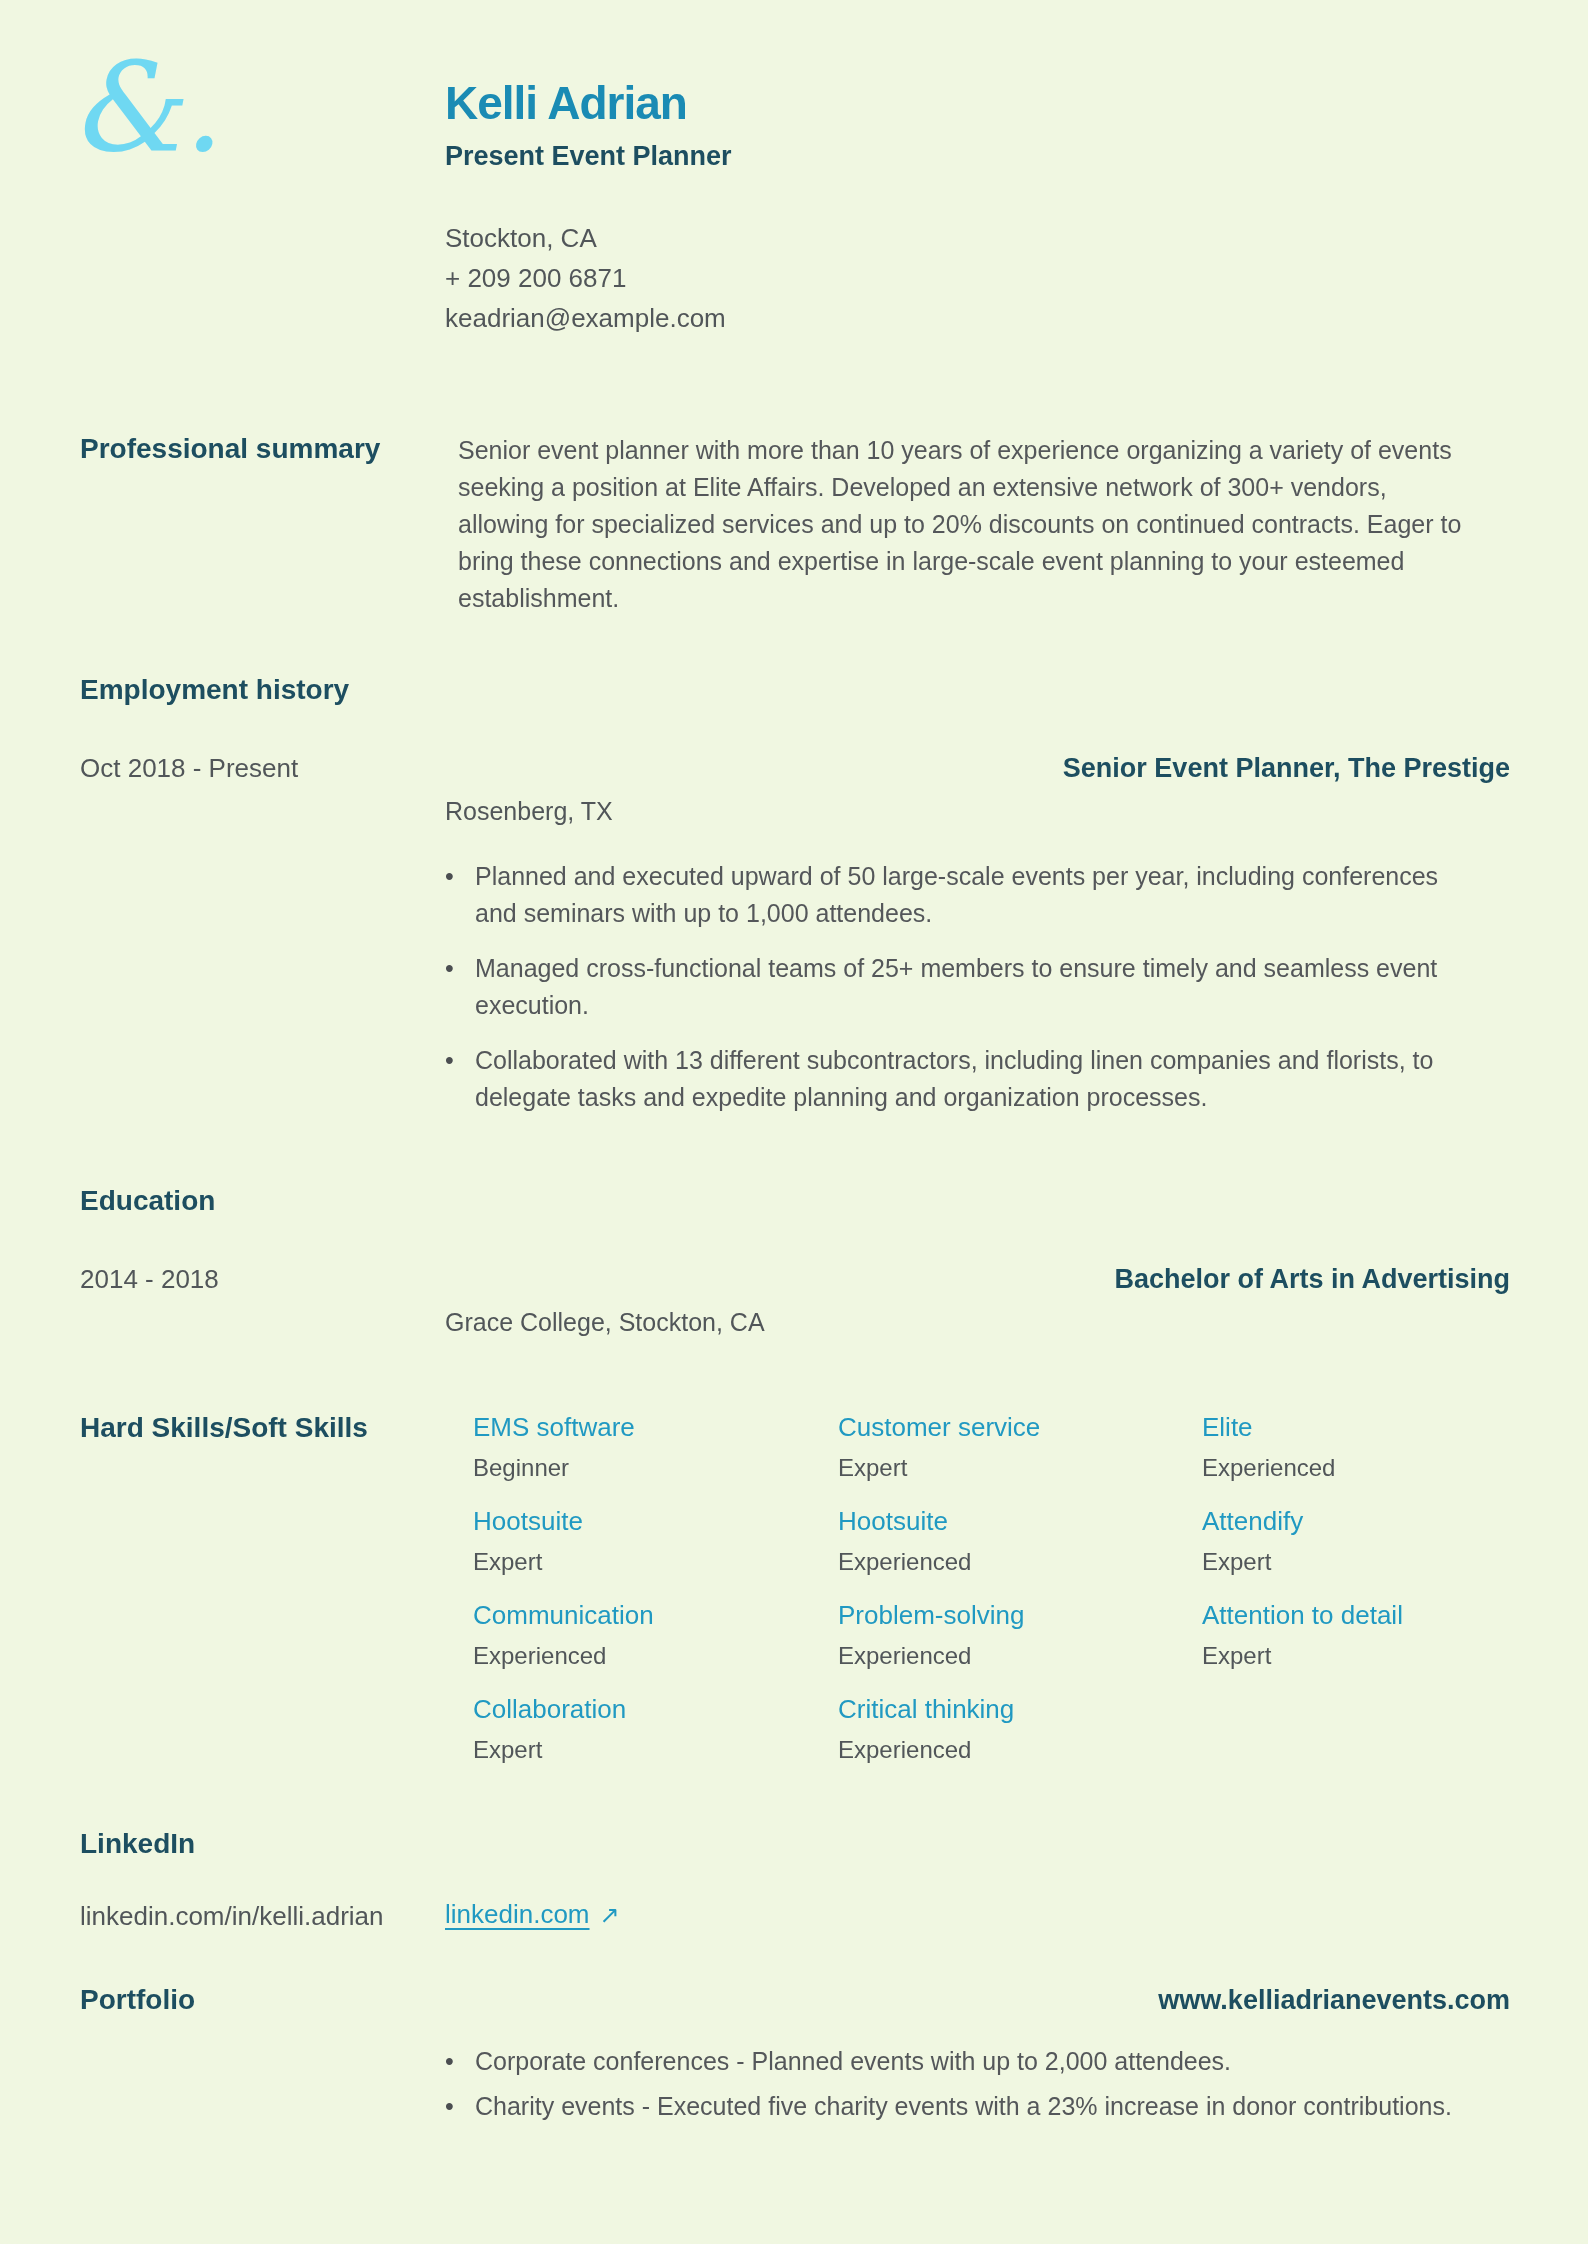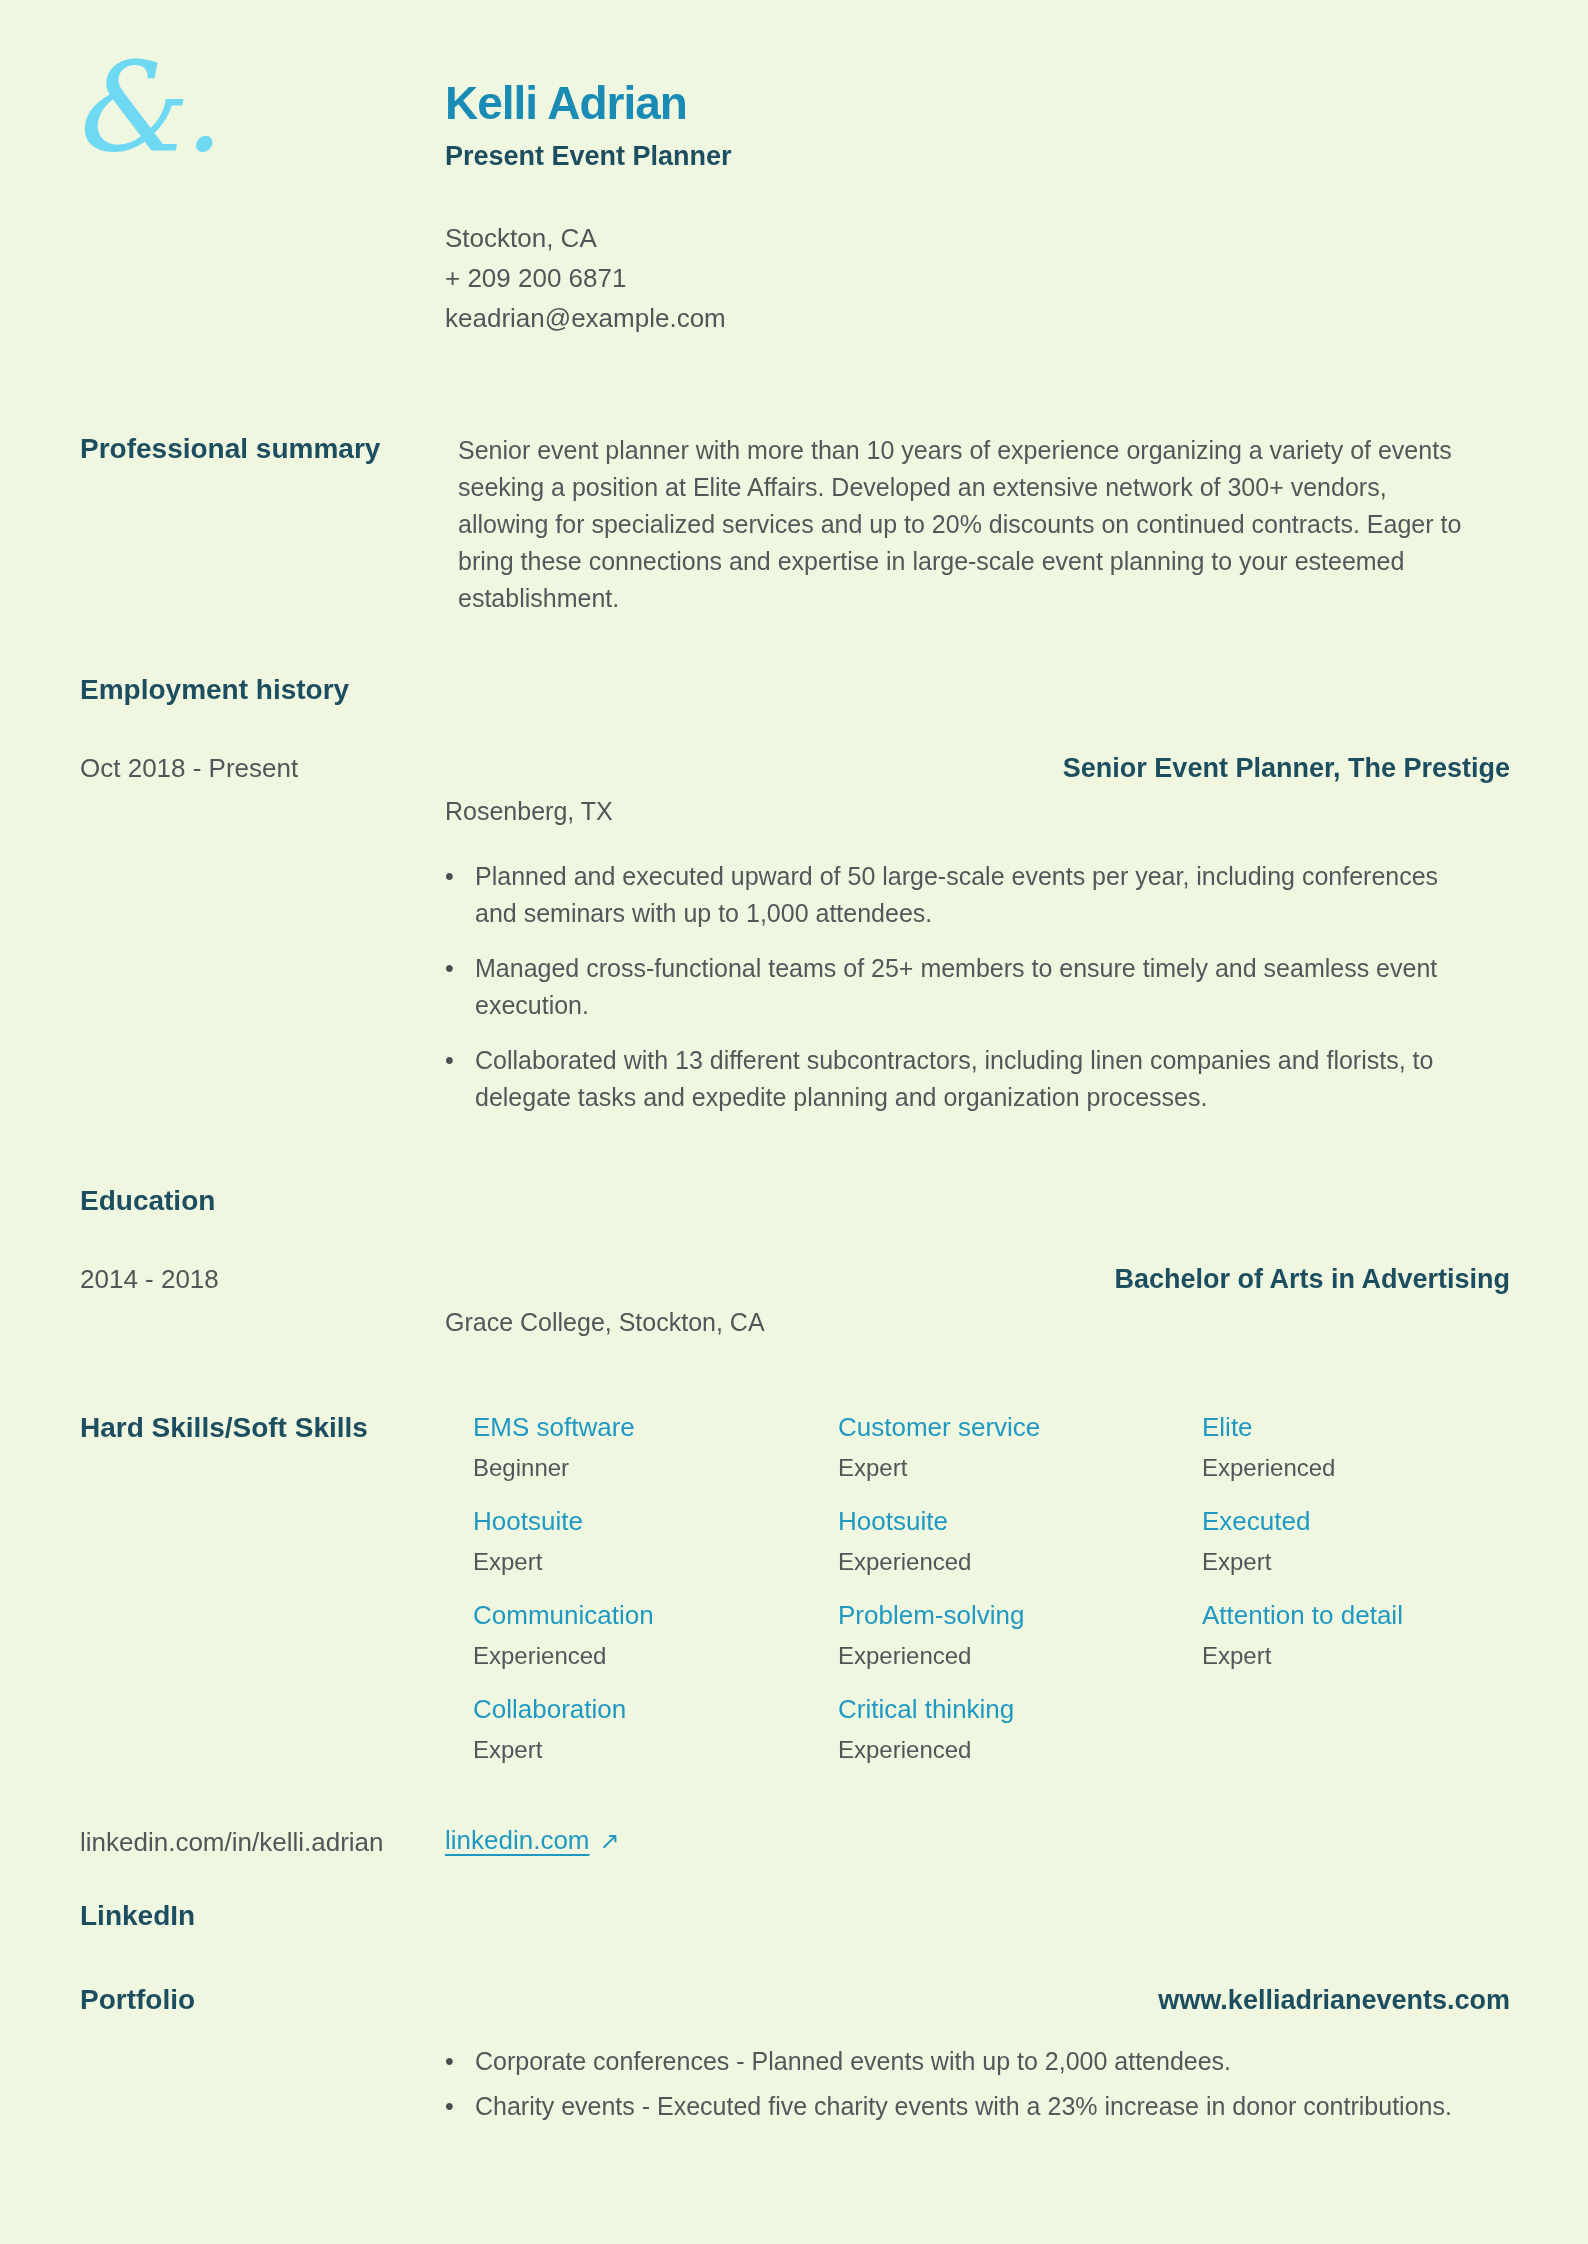--- a/index.html
+++ b/index.html
@@ -195,21 +195,21 @@
       </div>
       <div class="skill">
         <div class="skill-name">Hootsuite</div>
         <div class="skill-level">Expert</div>
       </div>
       <div class="skill">
         <div class="skill-name">Hootsuite</div>
         <div class="skill-level">Experienced</div>
       </div>
       <div class="skill">
-        <div class="skill-name">Executed</div>
+        <div class="skill-name">Attendify</div>
         <div class="skill-level">Expert</div>
       </div>
       <div class="skill">
         <div class="skill-name">Communication</div>
         <div class="skill-level">Experienced</div>
       </div>
       <div class="skill">
         <div class="skill-name">Problem-solving</div>
         <div class="skill-level">Experienced</div>
       </div>
@@ -219,33 +219,33 @@
       </div>
       <div class="skill">
         <div class="skill-name">Collaboration</div>
         <div class="skill-level">Expert</div>
       </div>
       <div class="skill">
         <div class="skill-name">Critical thinking</div>
         <div class="skill-level">Experienced</div>
       </div>
     </div>
+  </section>
+
+  <section class="row linkedin-head-row">
+    <div class="label">LinkedIn</div>
   </section>
 
   <section class="row linkedin-row">
     <div class="handle">linkedin.com/in/kelli.adrian</div>
     <div>
       <a class="ext-link">linkedin.com</a><span class="ext-arrow">↗</span>
     </div>
   </section>
 
-  <section class="row linkedin-head-row">
-    <div class="label">LinkedIn</div>
-  </section>
-
   <section class="row portfolio-row">
     <div class="label">Portfolio</div>
     <div>
       <div class="sub-heading">www.kelliadrianevents.com</div>
       <ul class="bullets">
         <li>
           <span class="dot">•</span>
           <span>Corporate conferences - Planned events with up to 2,000 attendees.</span>
         </li>
         <li>

